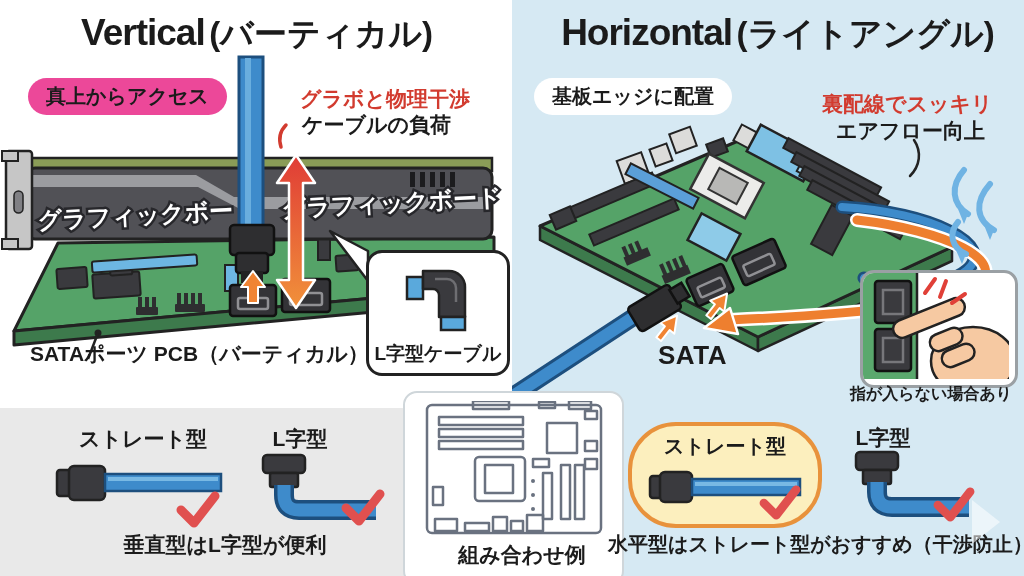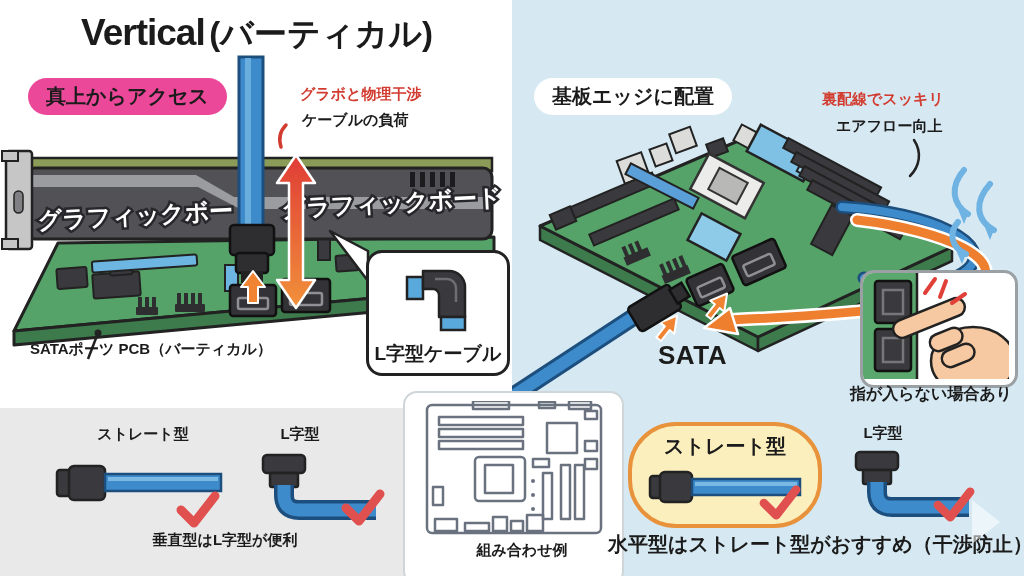--- a/index.html
+++ b/index.html
@@ -9,21 +9,21 @@
   .ctr{text-align:center;}
   .ttl{white-space:nowrap;}
   .ttl-en{font-size:37px;font-weight:800;letter-spacing:-1px;}
   .ttl-ja{font-size:33px;font-weight:800;}
   .pill{border-radius:24px;padding:5px 18px;font-size:20px;font-weight:800;white-space:nowrap;}
   .pill-blue{background:#ec4899;}
   .pill-white{background:#ffffff;}
   .red{color:#d23b2f;}
   .b16{font-size:16px;font-weight:800;}
   .b20{font-size:20px;font-weight:800;}
-  .b21{font-size:15px;font-weight:800;}
+  .b21{font-size:21px;font-weight:800;}
   .b24{font-size:26px;font-weight:800;letter-spacing:.5px;}
   .white-bg{background:#ffffff;}
   .gray-panel{background:#e9e9e9;border-radius:0 8px 0 0;}
   .mid-panel{background:#ffffff;border:2px solid #cfd6da;border-radius:14px;}
   .bubble{background:#ffffff;border:3px solid #222;border-radius:16px;}
   .ypill{background:#fcefbe;border:4px solid #e8923c;border-radius:48px;}
   .fingerbox{background:#ffffff;border:3px solid #9aa0a4;border-radius:14px;overflow:hidden;}
   .wm{width:0;height:0;border-left:28px solid rgba(255,255,255,.55);
       border-top:22px solid transparent;border-bottom:22px solid transparent;}
   svg{display:block;}
@@ -250,20 +250,24 @@
         <line x1="62" y1="20" x2="72" y2="6"></line>
         <line x1="77" y1="24" x2="83" y2="8"></line>
         <line x1="89" y1="30" x2="102" y2="21"></line>
       </g>
     </svg>
   </div>
 
   <div class="abs ctr ttl" style="left:52px;top:12px;width:410px">
     <span class="ttl-en">Vertical</span>
     <span class="ttl-ja">(バーティカル)</span>
+  </div>
+  <div class="abs ctr ttl" style="left:538px;top:12px;width:480px">
+    <span class="ttl-en">Horizontal</span>
+    <span class="ttl-ja">(ライトアングル)</span>
   </div>
 
   <div class="abs pill pill-blue" style="left:28px;top:78px">真上からアクセス</div>
   <div class="abs b21 red" style="left:300px;top:85px;white-space:nowrap">グラボと物理干渉</div>
   <div class="abs b21" style="left:302px;top:111px;white-space:nowrap">ケーブルの負荷</div>
   <div class="abs b21" style="left:30px;top:340px;white-space:nowrap">SATAポーツ PCB（バーティカル）</div>
 
   <div class="abs pill pill-white" style="left:534px;top:78px">基板エッジに配置</div>
   <div class="abs b21 red" style="left:822px;top:90px;white-space:nowrap">裏配線でスッキリ</div>
   <div class="abs b21" style="left:836px;top:117px;white-space:nowrap">エアフロー向上</div>

